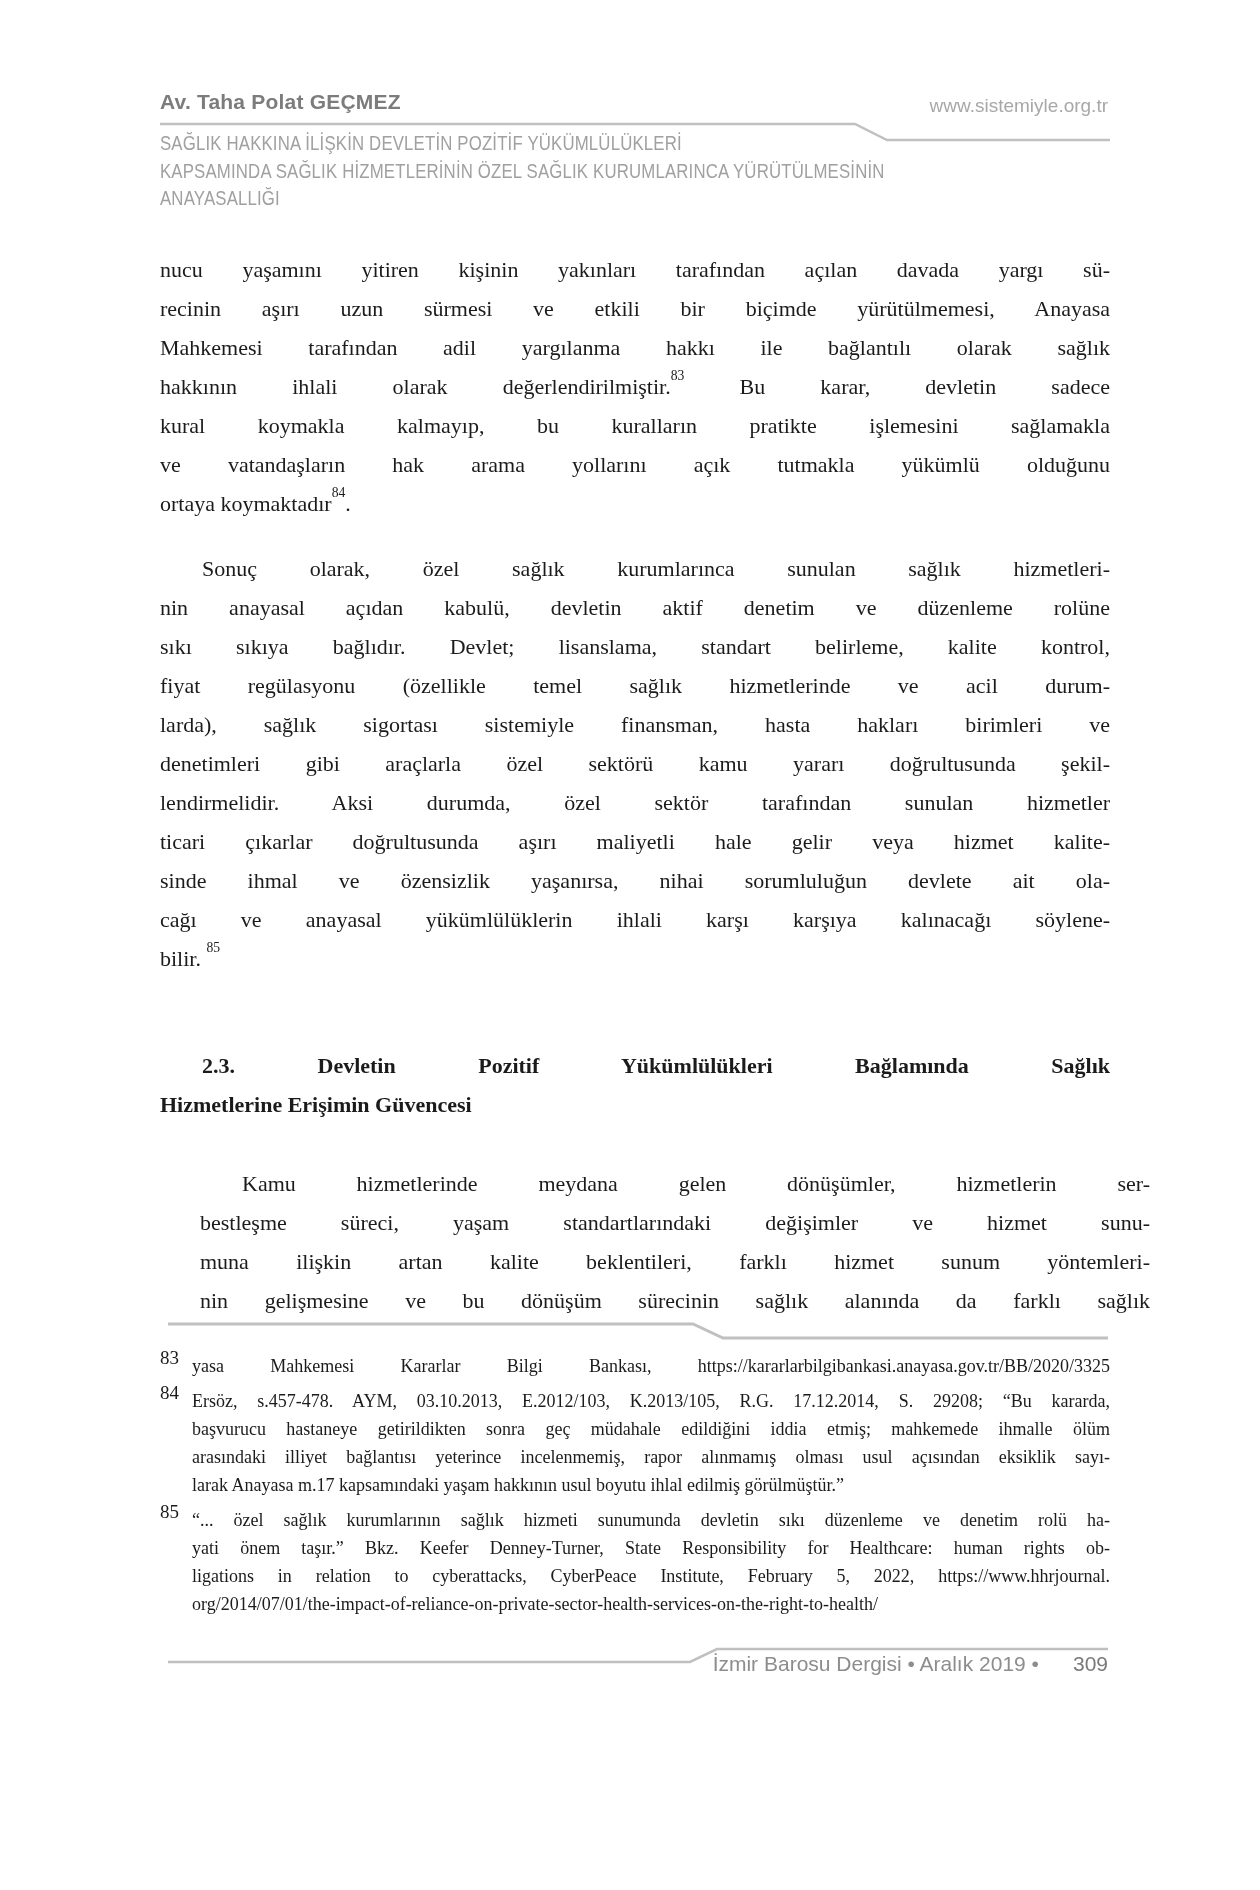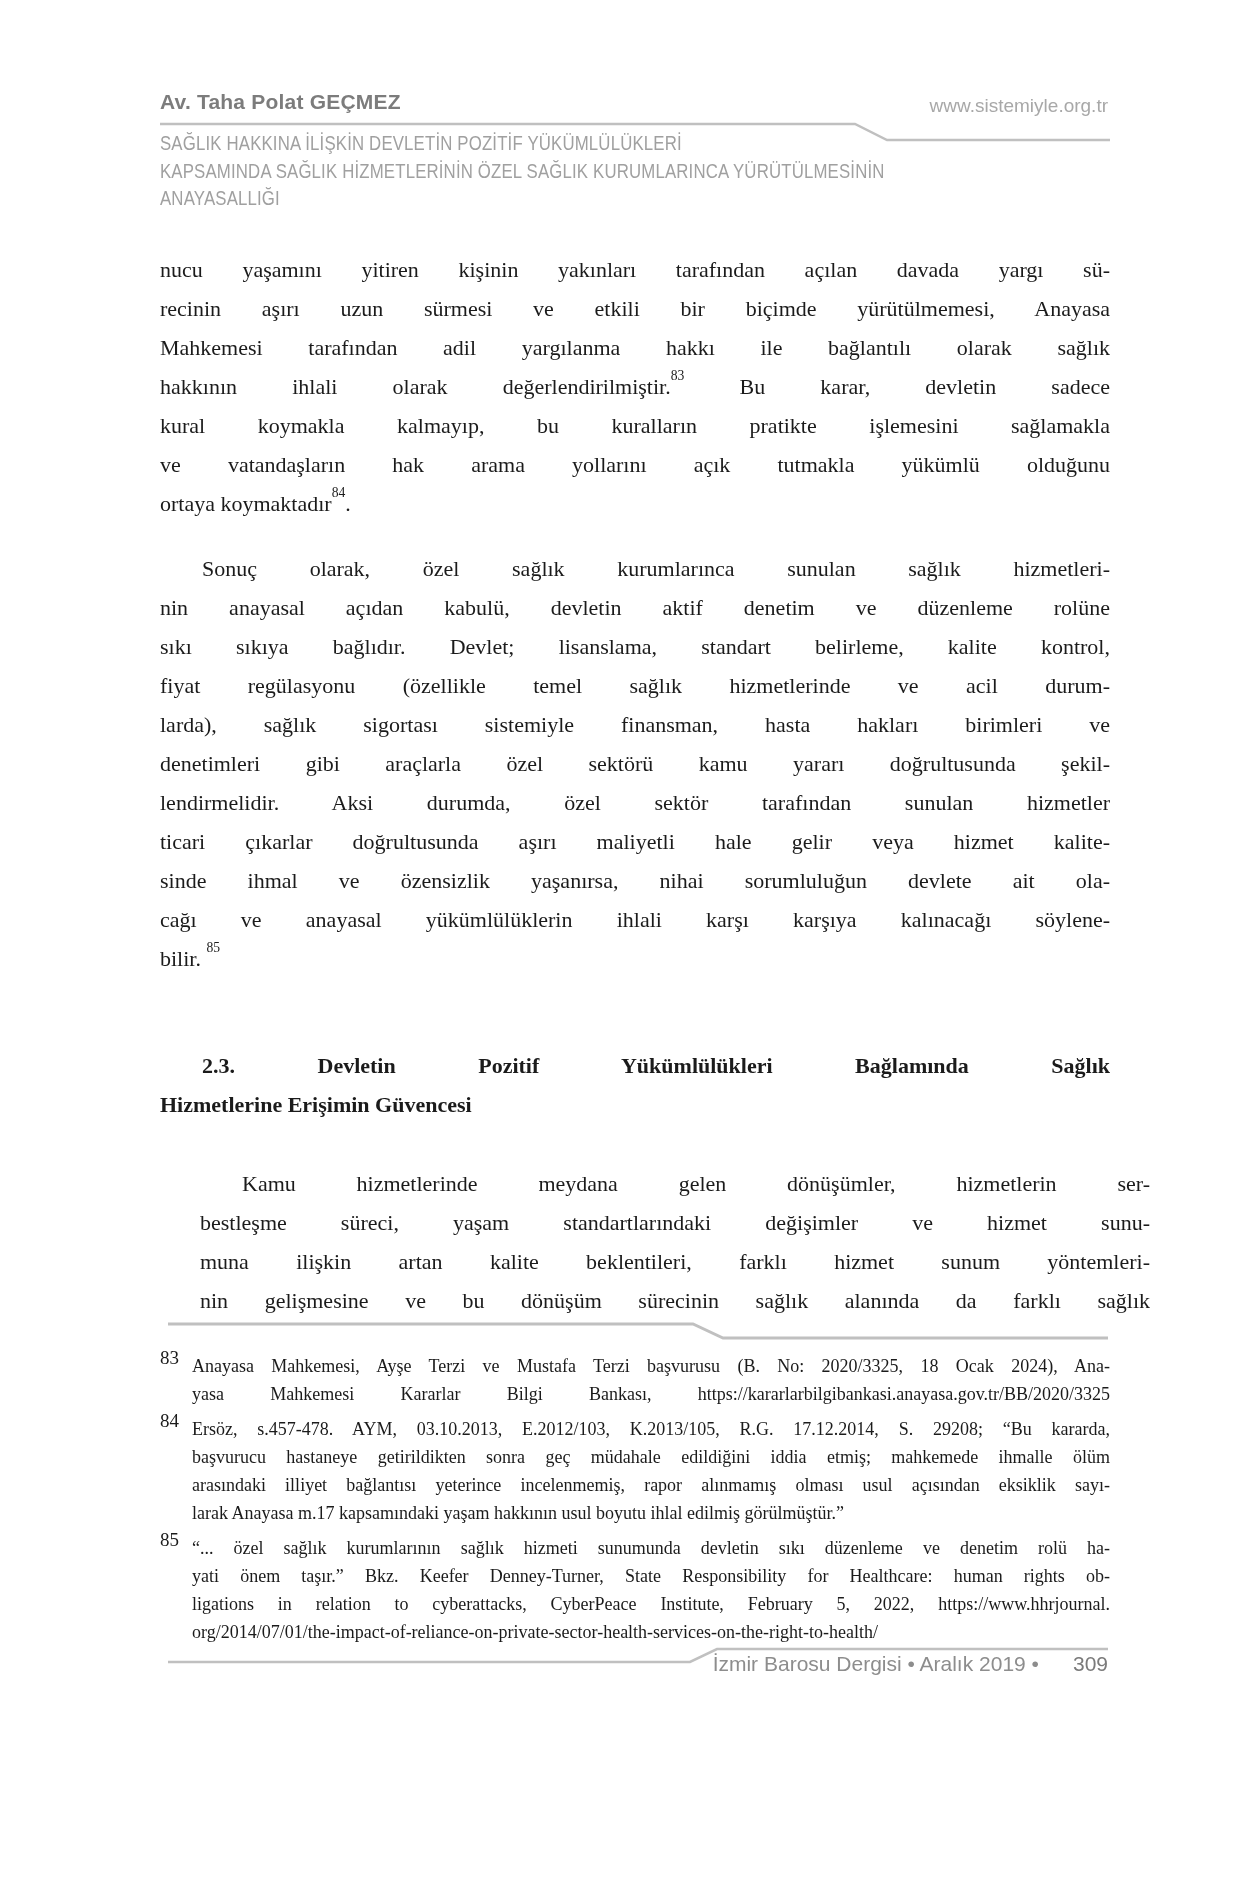--- a/index.html
+++ b/index.html
@@ -140,21 +140,20 @@
       </div>
     </div>
 
   <svg class="rule-svg separator-rule" viewBox="0 0 950 22" width="950" height="22" preserveAspectRatio="none">
     <polyline points="8,4 533,4 563,18 948,18" stroke-width="3"></polyline>
   </svg>
 
   <div id="footnotes">
       <div class="footnote">
         <span class="fn-num">83</span>
-        <div class="fline">Anayasa Mahkemesi, Ayşe Terzi ve Mustafa Terzi başvurusu (B. No: 2020/3325, 18 Ocak 2024), Ana-</div>
         <div class="fline">yasa Mahkemesi Kararlar Bilgi Bankası, https://kararlarbilgibankasi.anayasa.gov.tr/BB/2020/3325</div>
       </div>
       <div class="footnote">
         <span class="fn-num">84</span>
         <div class="fline">Ersöz, s.457-478. AYM, 03.10.2013, E.2012/103, K.2013/105, R.G. 17.12.2014, S. 29208; “Bu kararda,</div>
         <div class="fline">başvurucu hastaneye getirildikten sonra geç müdahale edildiğini iddia etmiş; mahkemede ihmalle ölüm</div>
         <div class="fline">arasındaki illiyet bağlantısı yeterince incelenmemiş, rapor alınmamış olması usul açısından eksiklik sayı-</div>
         <div class="fline last">larak Anayasa m.17 kapsamındaki yaşam hakkının usul boyutu ihlal edilmiş görülmüştür.”</div>
       </div>
       <div class="footnote">

